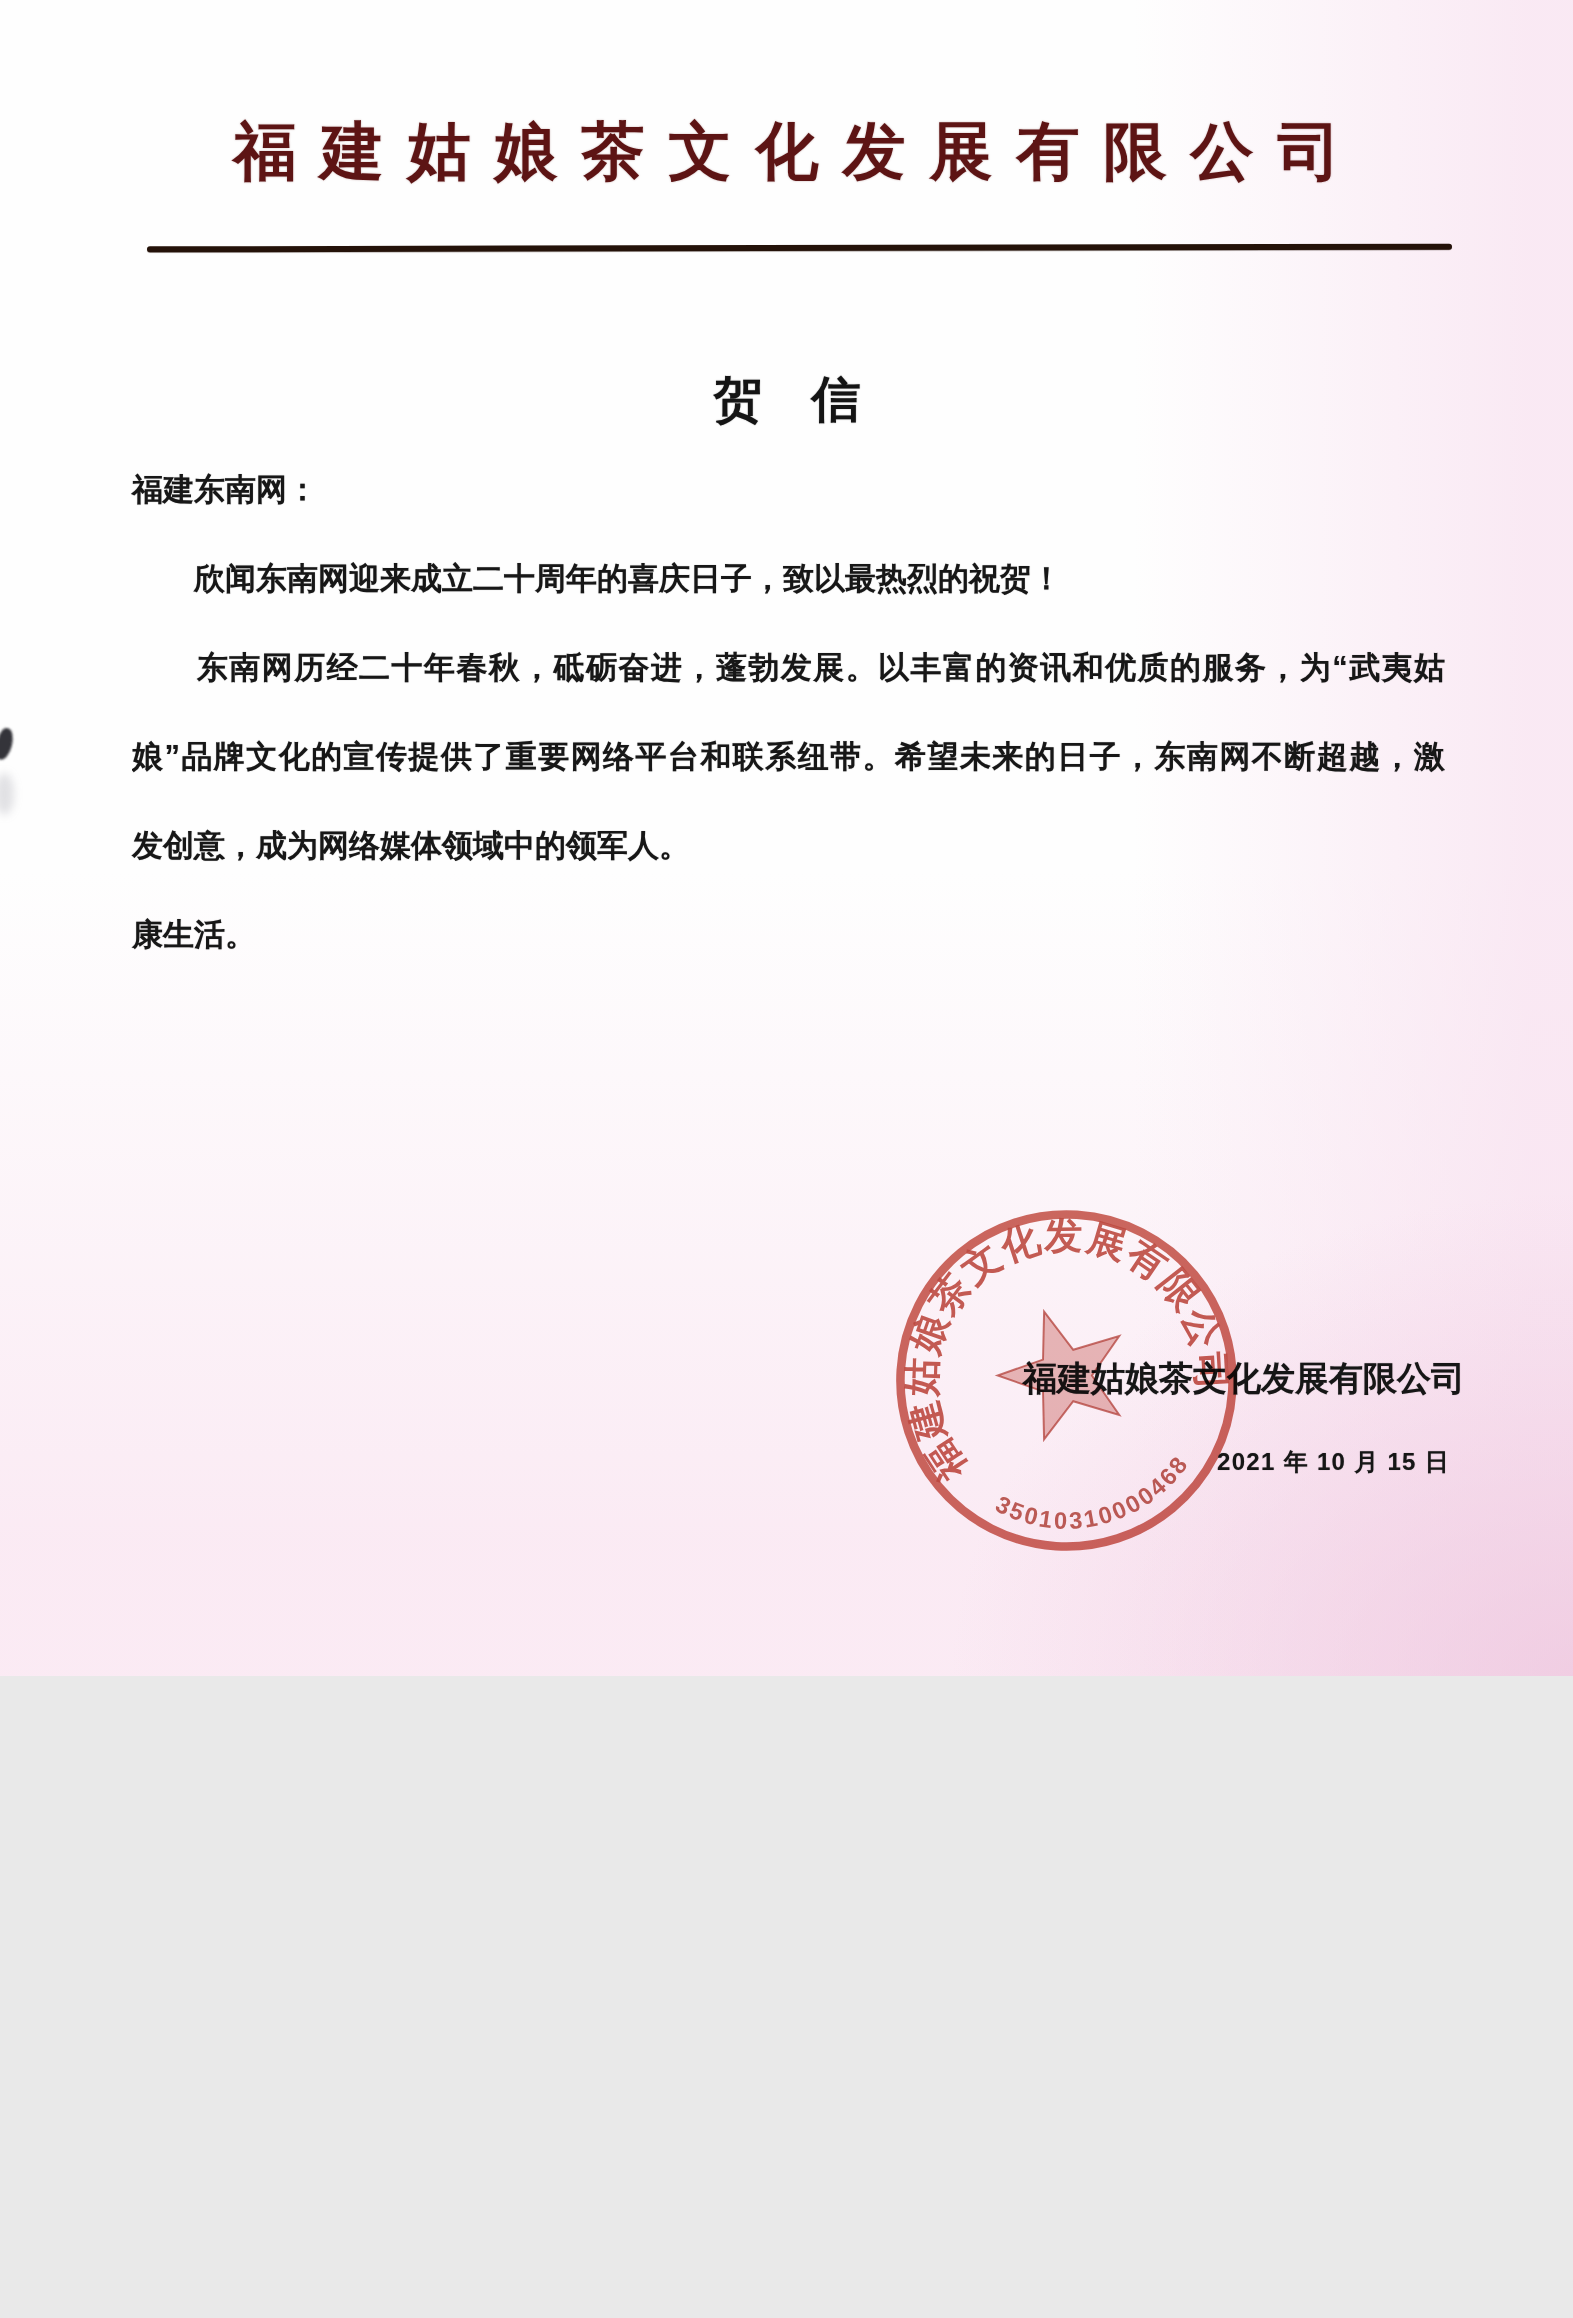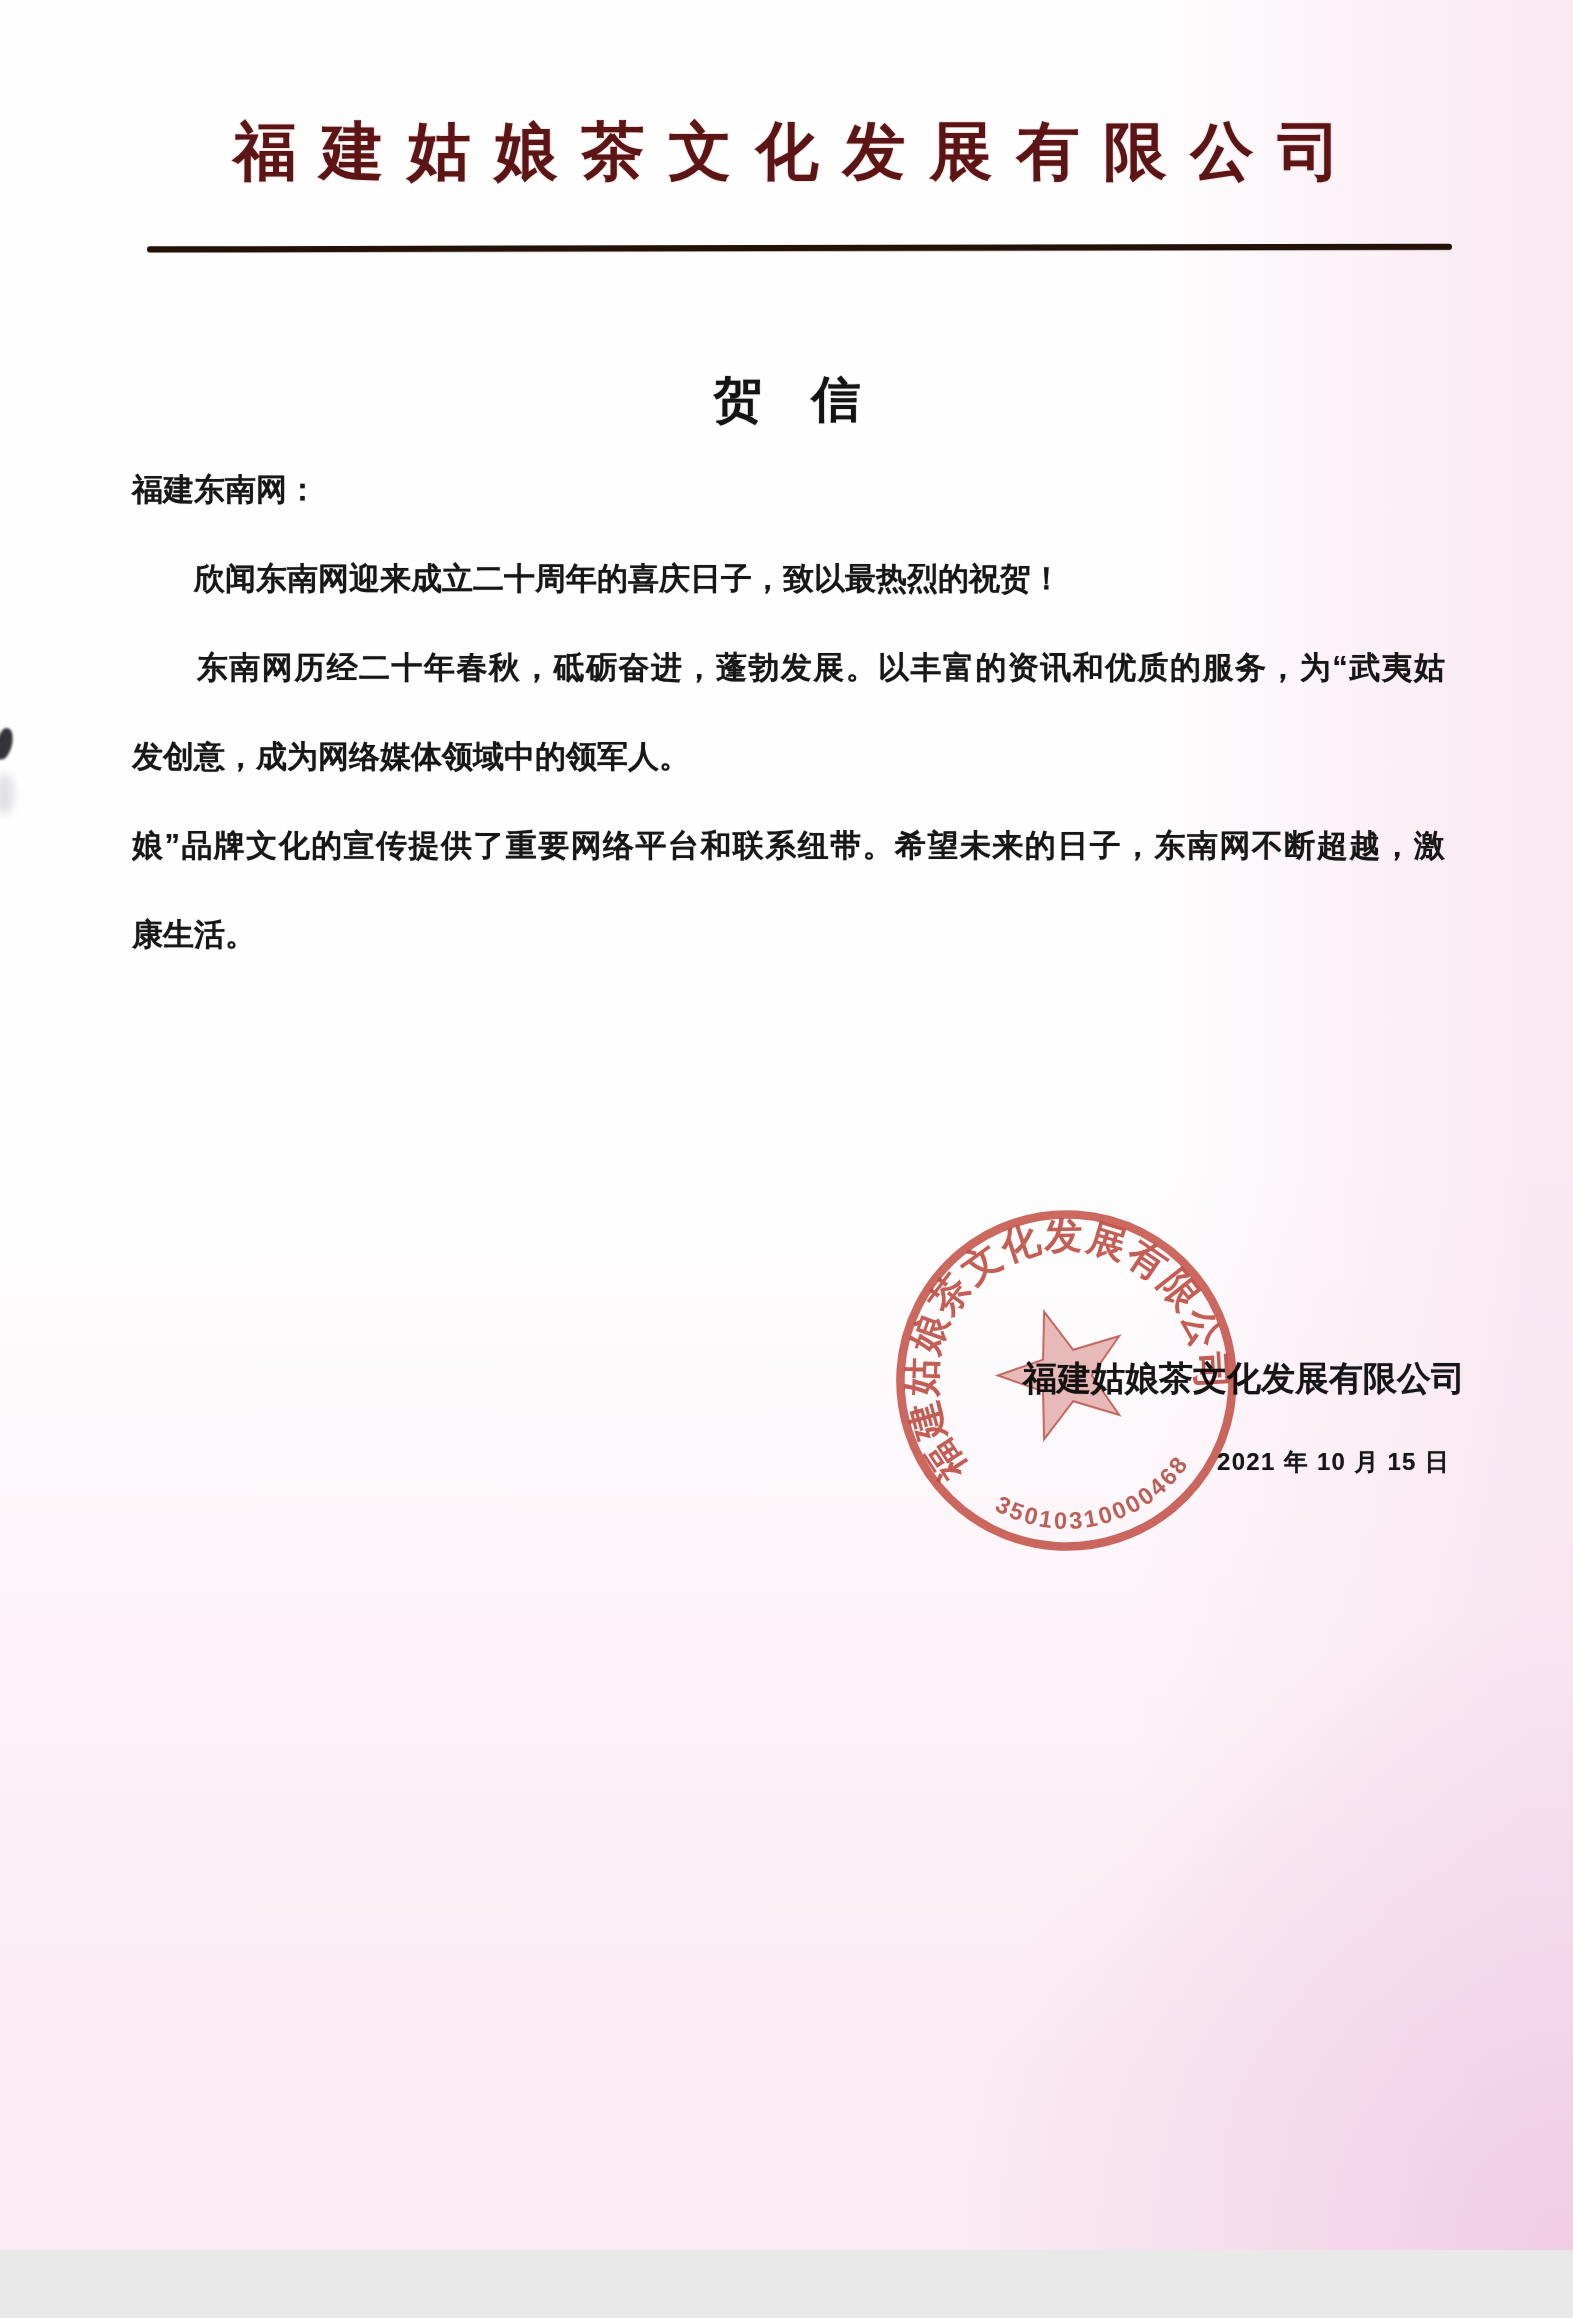--- a/index.html
+++ b/index.html
@@ -1,18 +1,18 @@
 <!DOCTYPE html>
 <html style="font-size:10.8px"><head>
 <meta charset="utf-8">
 <style>
   html,body{margin:0;padding:0;background:#e9e9e9;}
   .page{
     position:relative;
-    width:1574px;height:2250px;
+    width:1574px;height:1676px;
     overflow:hidden;
     font-family:"Liberation Sans",sans-serif;
     background-color:#fefefe;
     background-image:
       radial-gradient(55% 40% at 100% 100%, rgba(236,193,219,.65), rgba(236,193,219,0) 72%),
       linear-gradient(to right, rgba(255,255,255,0) 72%, rgba(248,226,240,.75) 97%),
       linear-gradient(to bottom, rgba(255,255,255,0) 52%, rgba(250,231,242,.85) 92%);
   }
   .header-title{
     position:absolute;top:116px;left:0;width:100%;
@@ -84,22 +84,22 @@
   <div class="header-title">福建姑娘茶文化发展有限公司</div>
 
   <div class="divider"></div>
 
   <div class="letter-title">贺　信</div>
 
   <div class="body-block">
     <div class="bline">福建东南网：</div>
     <div class="bline">　　欣闻东南网迎来成立二十周年的喜庆日子，致以最热烈的祝贺！</div>
     <div class="bline full">　　东南网历经二十年春秋，砥砺奋进，蓬勃发展。以丰富的资讯和优质的服务，为“武夷姑</div>
+    <div class="bline full">娘”品牌文化的宣传提供了重要网络平台和联系纽带。希望未来的日子，东南网不断超越，激</div>
     <div class="bline">发创意，成为网络媒体领域中的领军人。</div>
-    <div class="bline full">娘”品牌文化的宣传提供了重要网络平台和联系纽带。希望未来的日子，东南网不断超越，激</div>
     <div class="bline">康生活。</div>
   </div>
 
   <div class="signature">福建姑娘茶文化发展有限公司</div>
   <div class="sig-date">2021 年 10 月 15 日</div>
 
   <svg class="seal" viewBox="0 0 560 560" aria-hidden="true">
     <g transform="rotate(-18 280 280)">
       <circle cx="280" cy="280" r="252" fill="none" stroke="#c14639" stroke-width="13" stroke-opacity="0.85"></circle>
       <polygon points="280,170 304.1,238.8 377,240.5 319,284.7 340,354.5 280,313 220,354.5 241,284.7 183,240.5 255.9,238.8" fill="rgba(201,92,84,0.42)" stroke="rgba(178,58,48,0.75)" stroke-width="3"></polygon>

